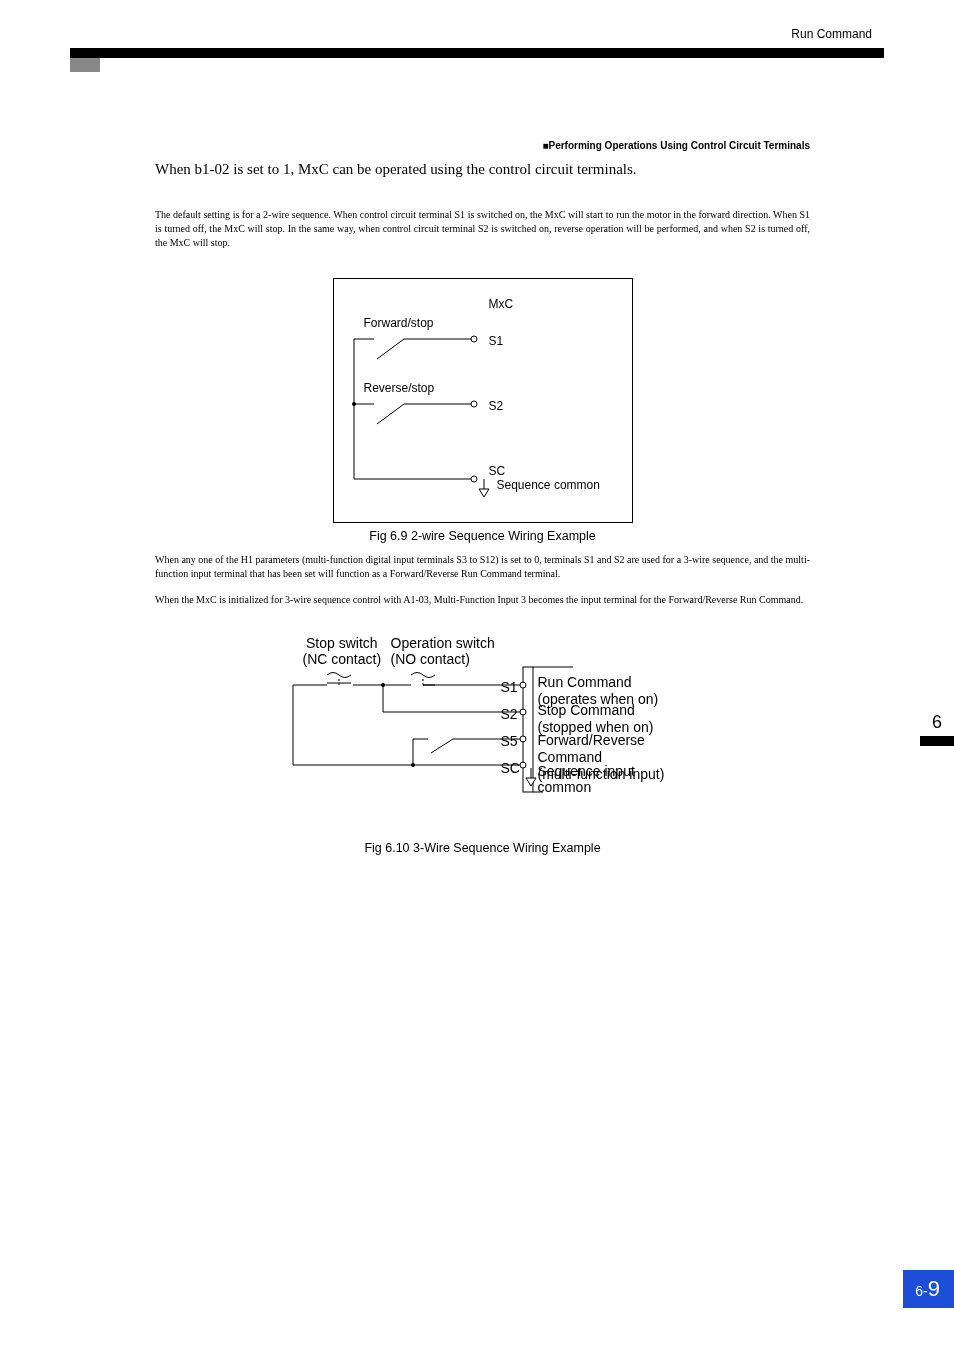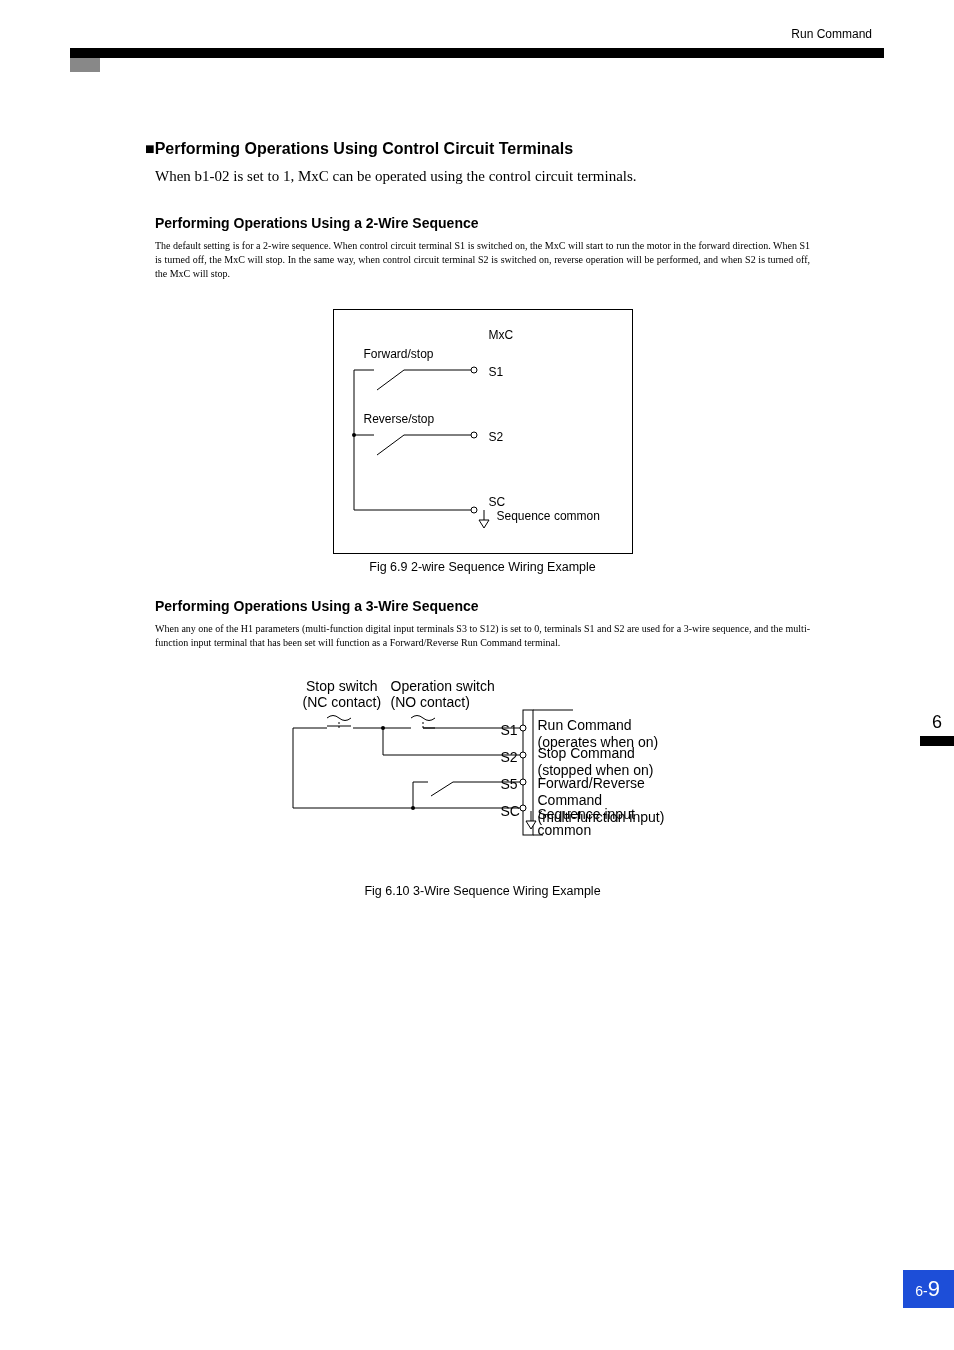--- a/index.html
+++ b/index.html
@@ -34,24 +34,25 @@
       font-size: 12px;
     }
     .content {
       position: absolute;
       top: 140px;
       left: 155px;
       width: 655px;
     }
     .main-heading {
       font-family: Arial, sans-serif;
-      font-size: 16px;
+      font-size: 10px;
       font-weight: bold;
       margin-bottom: 10px;
       margin-left: -10px;
+      text-align: right;
     }
     .intro-text {
       font-size: 15px;
       margin-bottom: 30px;
       text-align: justify;
     }
     .sub-heading {
       font-family: Arial, sans-serif;
       font-size: 14px;
       font-weight: bold;
@@ -146,21 +147,20 @@
 <div class="header-text">Run Command</div>
 <div class="header-bar"></div>
 <div class="header-accent"></div>
 
 <div class="content">
   <div class="main-heading">
     <span>■</span><span>Performing Operations Using Control Circuit Terminals</span>
   </div>
   <p class="intro-text">When b1-02 is set to 1, MxC can be operated using the control circuit terminals.</p>
 
-  <div class="sub-heading">Performing Operations Using a 2-Wire Sequence</div>
   <p class="body-text">The default setting is for a 2-wire sequence. When control circuit terminal S1 is switched on, the MxC will start to run the motor in the forward direction. When S1 is turned off, the MxC will stop. In the same way, when control circuit terminal S2 is switched on, reverse operation will be performed, and when S2 is turned off, the MxC will stop.</p>
 
   <div class="figure-container">
     <div class="fig1">
       <svg width="290" height="245">
 
         <circle cx="140" cy="60" r="3" fill="#fff" stroke="#000"></circle>
         <line x1="137" y1="60" x2="70" y2="60" stroke="#000"></line>
         <line x1="70" y1="60" x2="43" y2="80" stroke="#000"></line>
         <line x1="40" y1="60" x2="20" y2="60" stroke="#000"></line>
@@ -182,22 +182,22 @@
       <div class="fwd">Forward/stop</div>
       <div class="rev">Reverse/stop</div>
       <div class="s1">S1</div>
       <div class="s2">S2</div>
       <div class="sc">SC</div>
       <div class="seqc">Sequence common</div>
     </div>
     <div class="figure-caption">Fig 6.9  2-wire Sequence Wiring Example</div>
   </div>
 
-  <div class="sub-heading">Performing Operations Using a 3-Wire Sequence</div>
   <p class="body-text">When any one of the H1 parameters (multi-function digital input terminals S3 to S12) is set to 0, terminals S1 and S2 are used for a 3-wire sequence, and the multi-function input terminal that has been set will function as a Forward/Reverse Run Command terminal.</p>
+  <p class="body-text">When the MxC is initialized for 3-wire sequence control with A1-03, Multi-Function Input 3 becomes the input terminal for the Forward/Reverse Run Command.</p>
 
   <div class="figure-container">
     <div class="fig2">
       <svg width="400" height="190">
 
         <rect x="240" y="32" width="10" height="125" fill="none" stroke="#000"></rect>
         <line x1="250" y1="32" x2="290" y2="32" stroke="#000"></line>
         <line x1="250" y1="157" x2="260" y2="157" stroke="#000"></line>
 
         <circle cx="240" cy="50" r="3" fill="#fff" stroke="#000"></circle>

